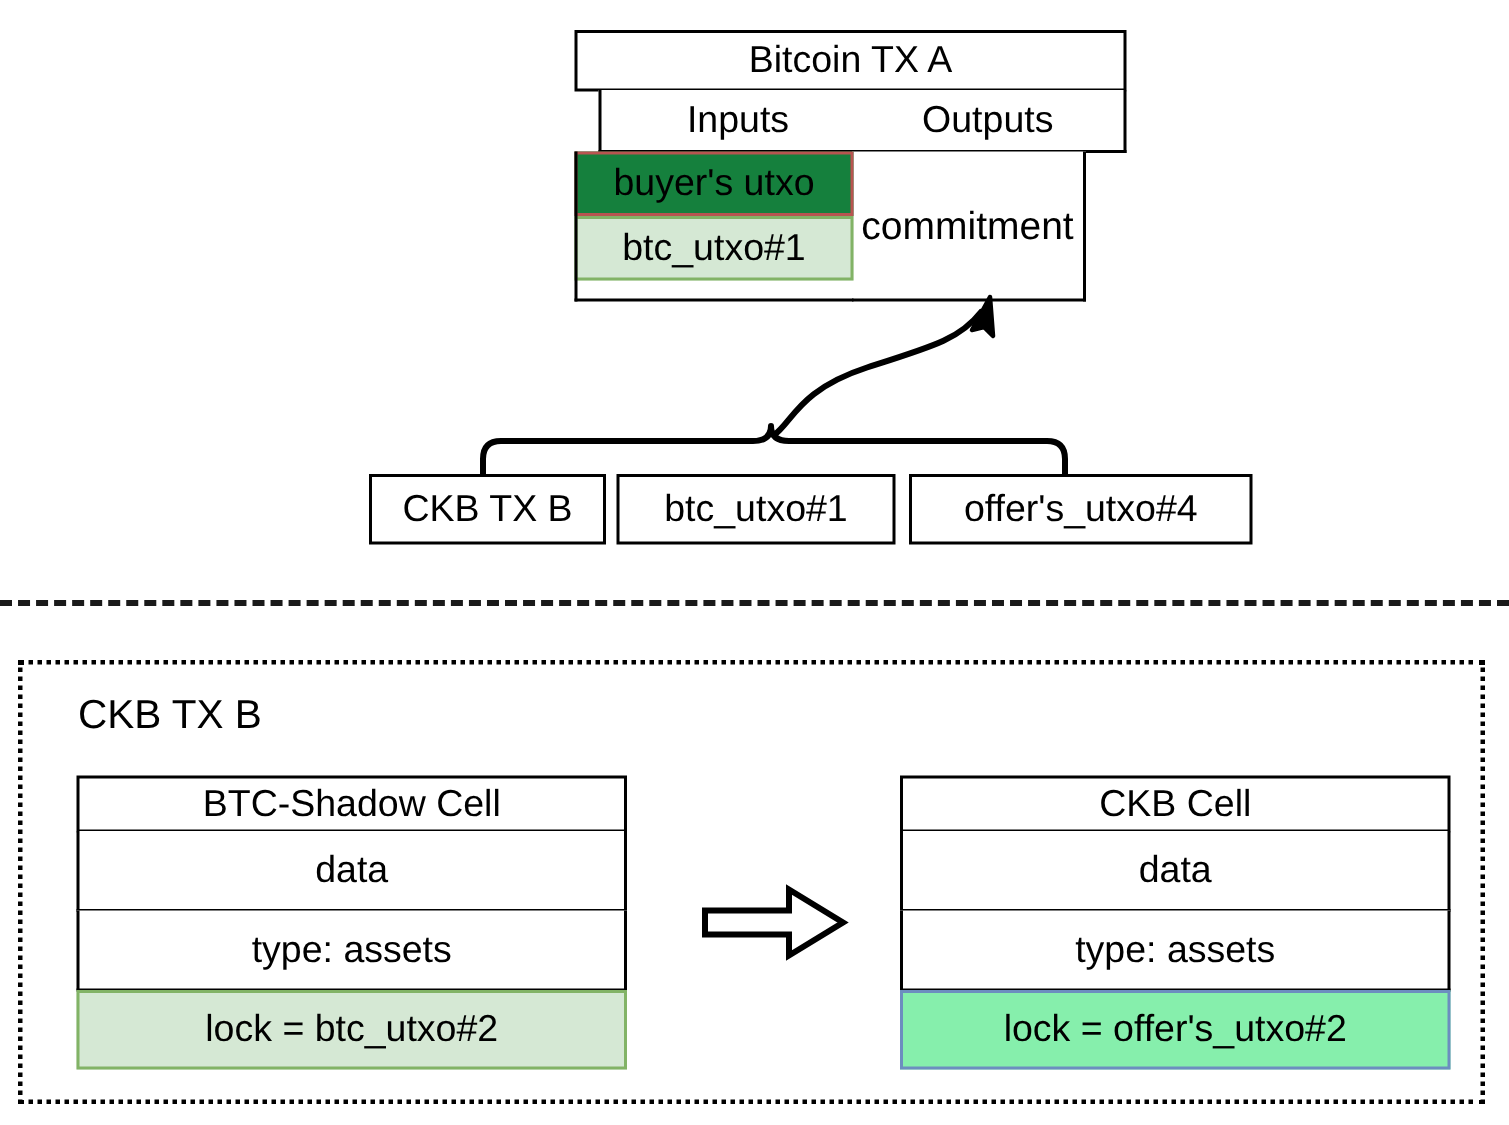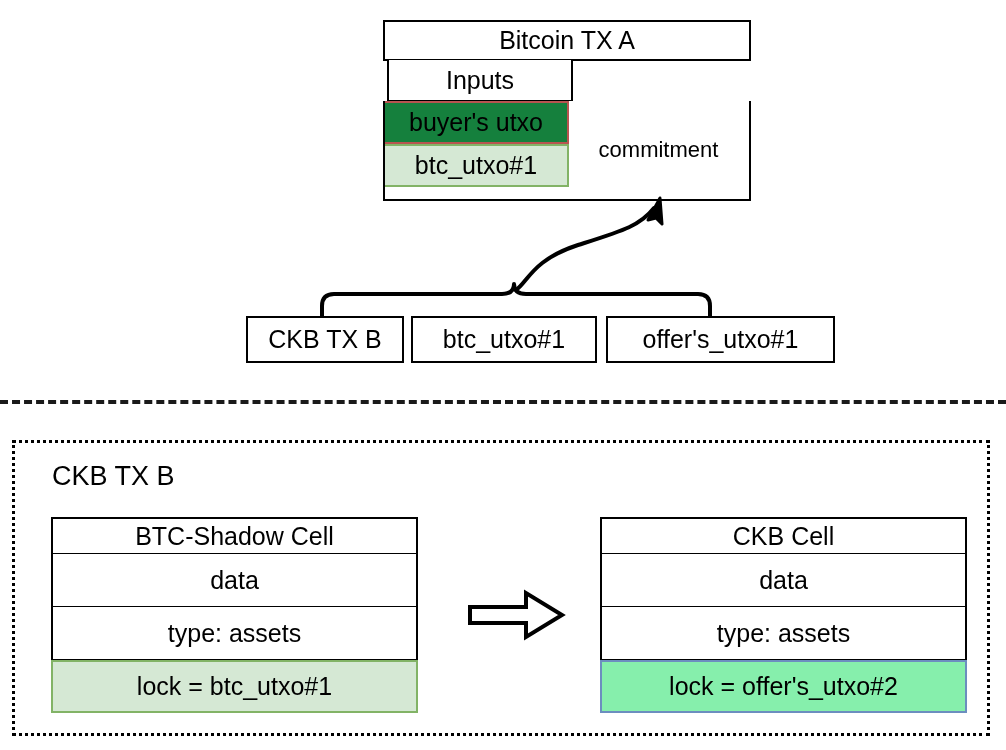--- a/index.html
+++ b/index.html
@@ -71,23 +71,24 @@
 </style>
 </head>
 <body>
 
 <div id="canvas">
 
   <div class="abs" style="left:383px; top:20px; width:368px; height:181px;text-align:center;">
 
     <div class="abs cell" style="left:0px; top:0px; width:368px; height:41px;">Bitcoin TX A</div>
 
-    <div class="abs cell nb-top" style="left:4px; top:40px; width:186px; height:42px;">Inputs</div>
+    <div class="abs cell nb-top" style="left:16px; top:40px; width:186px; height:42px;">Inputs</div>
+    <div class="abs cell nb-top nb-left" style="left:185px; top:40px; width:183px; height:42px;">Outputs</div>
 
-    <div class="abs cell nb-top nb-left" style="left:185px; top:81px; width:183px; height:100px; font-size:22px;">commitment</div>
+    <div class="abs cell nb-top nb-left" style="left:185px; top:81px; width:156px; height:100px; font-size:26px;">commitment</div>
 
     <div class="abs cell fill-pink" style="left:0px; top:81px; width:186px; height:43px;">buyer's utxo</div>
 
     <div class="abs cell fill-green" style="left:0px; top:124px; width:186px; height:43px;">btc_utxo#1</div>
 
     <div class="abs" style="left:0px; top:81px; width:186px; height:100px;
                 border-left:2px solid #000; border-bottom:2px solid #000;"></div>
   </div>
 
   <svg class="abs" width="460" height="130" style="left:300px; top:190px;">
@@ -96,33 +97,33 @@
     <polygon points="360,8 348,30 356,28 362,34" fill="#000000" stroke="#000000" stroke-width="3" stroke-linejoin="round"></polygon>
 
     <path d="M 22,128 L 22,116 Q 22,104 34,104 L 202,104 Q 214,104 214,94
              Q 214,104 226,104 L 398,104 Q 410,104 410,116 L 410,128" fill="none" stroke="#000000" stroke-width="4" stroke-linecap="round" stroke-linejoin="round"></path>
   </svg>
 
   <div class="abs plainbox" style="left:246px; top:316px; width:158px; height:47px;">CKB TX B</div>
 
   <div class="abs plainbox fill-green" style="left:411px; top:316px; width:186px; height:47px;">btc_utxo#1</div>
 
-  <div class="abs plainbox fill-blue" style="left:606px; top:316px; width:229px; height:47px;">offer's_utxo#1</div>
+  <div class="abs plainbox fill-blue" style="left:606px; top:316px; width:229px; height:47px;">offer's_utxo#4</div>
 
   <hr class="abs dashed-sep" style="left:0px; top:400px; width:1006px; margin:0;">
 
   <div class="abs dotted-region" style="left:12px; top:440px; width:978px; height:296px;"></div>
 
   <div class="abs region-title" style="left:52px; top:463px;">CKB TX B</div>
 
   <div class="abs" style="left:51px; top:517px; width:367px; height:196px;text-decoration:underline;">
     <div class="abs cell" style="left:0px; top:0px; width:367px; height:38px;">BTC-Shadow Cell</div>
     <div class="abs cell nb-top" style="left:0px; top:37px; width:367px; height:54px;">data</div>
     <div class="abs cell nb-top" style="left:0px; top:90px; width:367px; height:54px;">type: assets</div>
-    <div class="abs cell fill-green" style="left:0px; top:143px; width:367px; height:53px;">lock = btc_utxo#1</div>
+    <div class="abs cell fill-green" style="left:0px; top:143px; width:367px; height:53px;">lock = btc_utxo#2</div>
   </div>
 
   <svg class="abs" width="100" height="52" style="left:468px; top:589px;">
     <polygon points="2,18 58,18 58,4 94,26 58,48 58,34 2,34" fill="#ffffff" stroke="#000000" stroke-width="4" stroke-linejoin="miter"></polygon>
   </svg>
 
   <div class="abs" style="left:600px; top:517px; width:367px; height:161px;padding-left:29px;">
     <div class="abs cell" style="left:0px; top:0px; width:367px; height:38px;">CKB Cell</div>
     <div class="abs cell nb-top" style="left:0px; top:37px; width:367px; height:54px;">data</div>
     <div class="abs cell nb-top" style="left:0px; top:90px; width:367px; height:54px;">type: assets</div>

